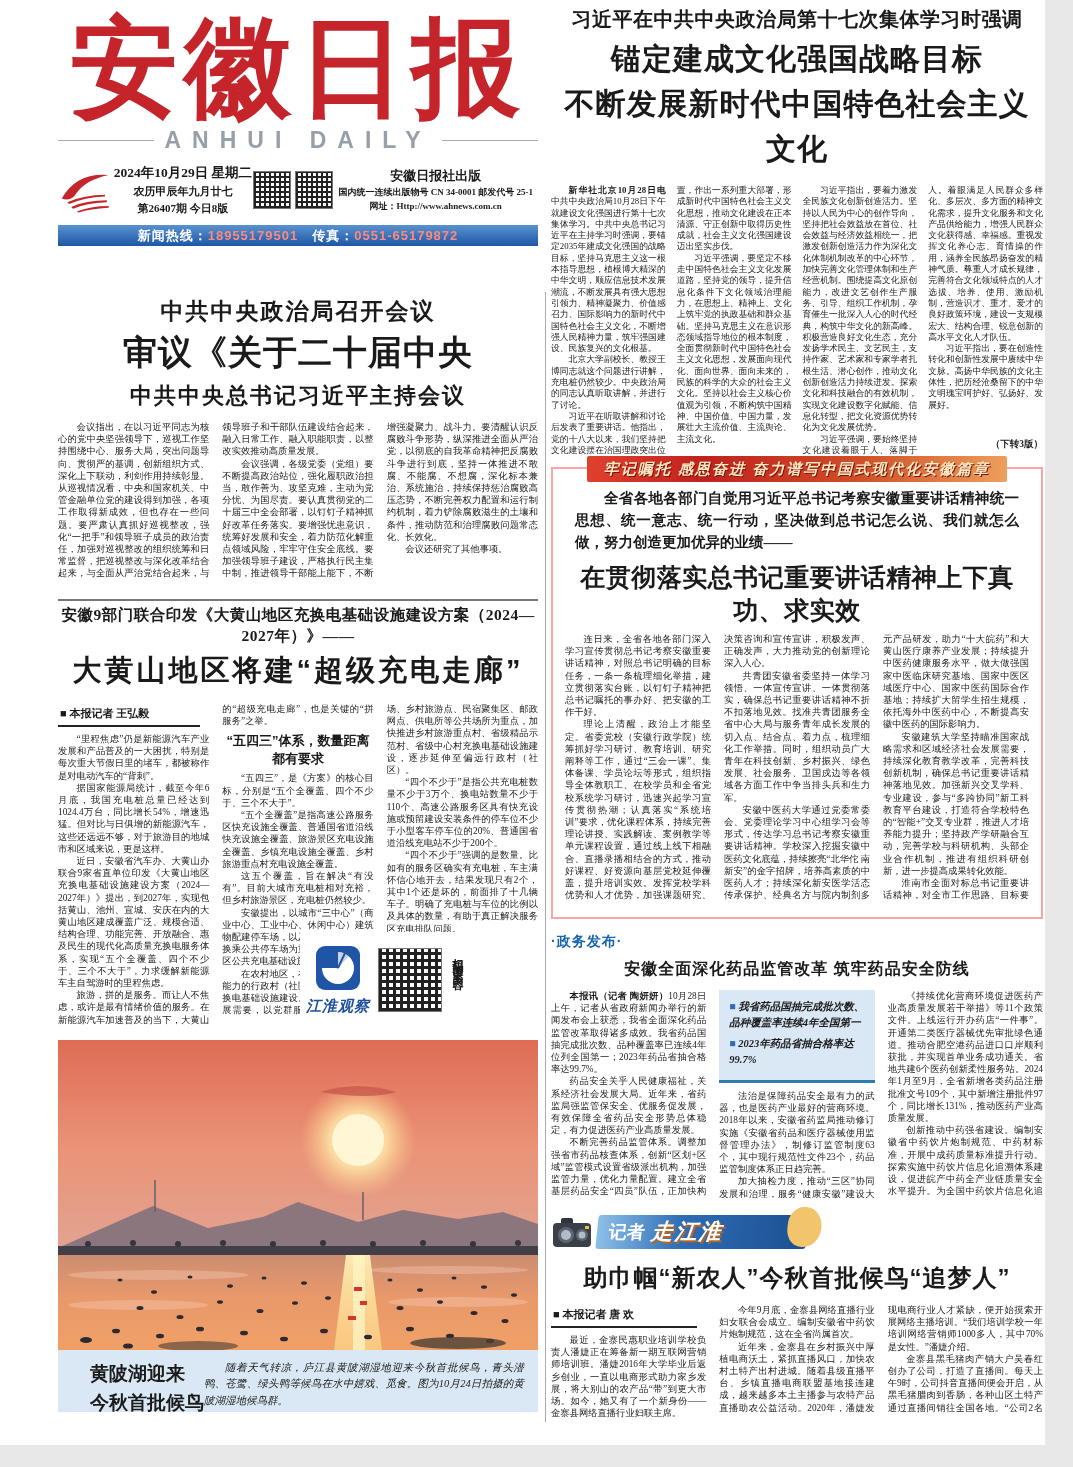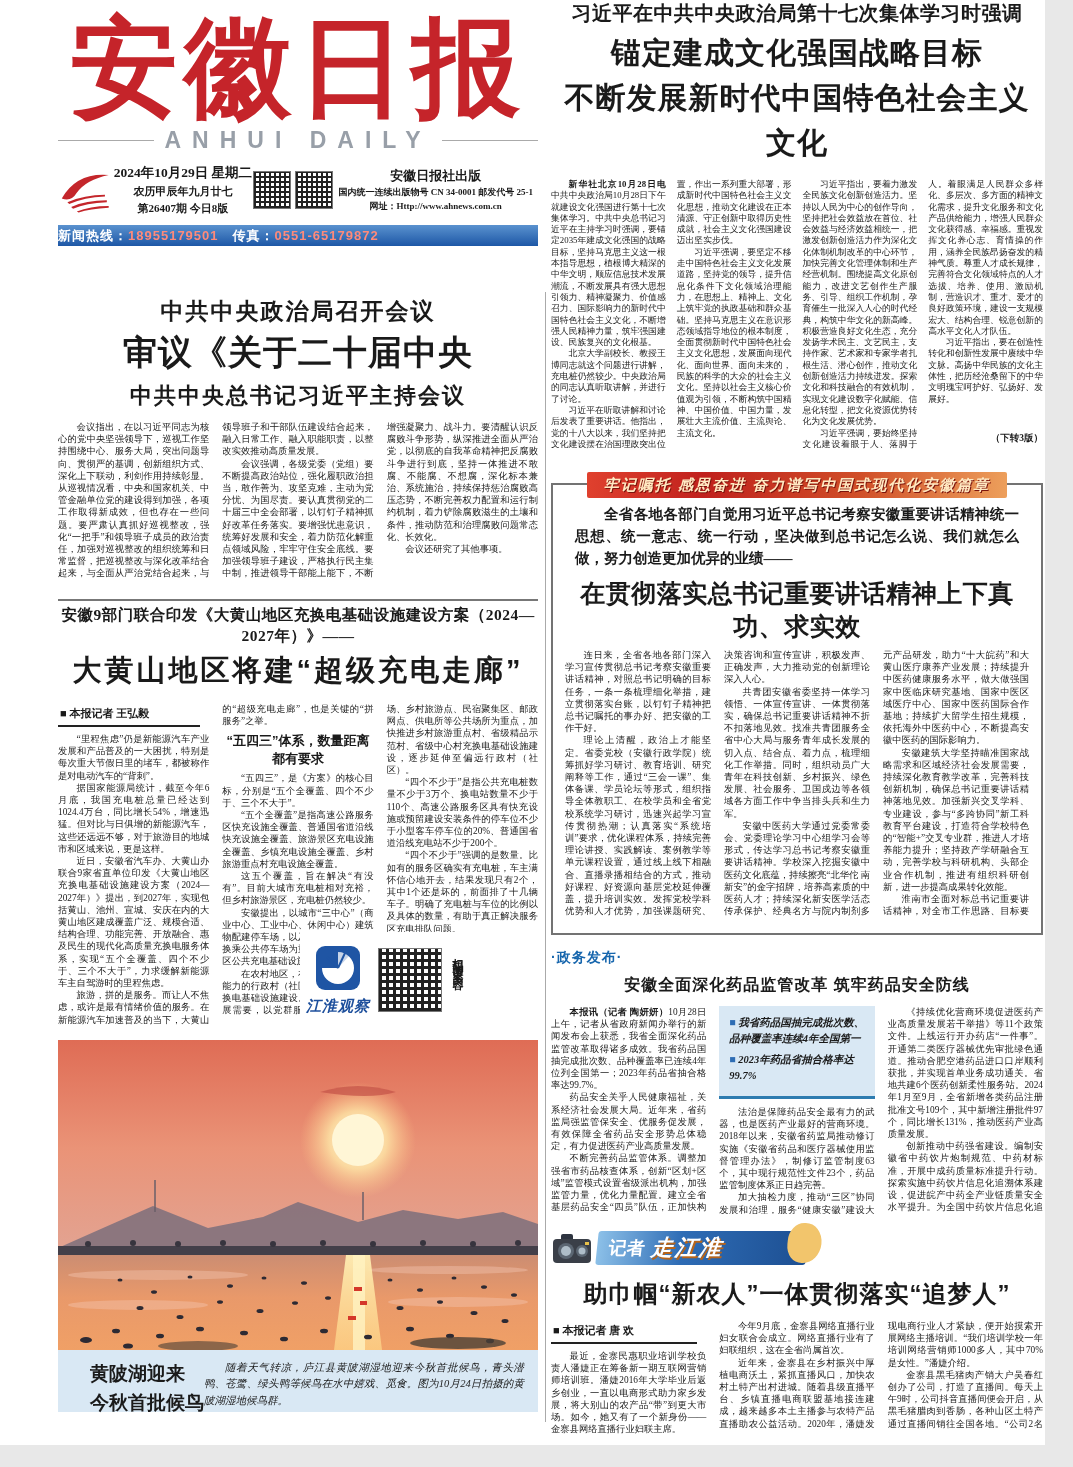--- a/index.html
+++ b/index.html
@@ -15,21 +15,21 @@
   .mast-eng { display:flex; align-items:center; gap:10px; margin-top:-8px; }
   .mast-eng:before,.mast-eng:after { content:""; flex:1; border-top:1px solid #aaa; }
   .mast-eng span { color:#989fa8; font-weight:bold; letter-spacing:11px; font-size:23px; font-family:"Liberation Sans","DejaVu Sans",sans-serif; }
   .mast-info { display:flex; justify-content:space-between; align-items:center; margin-top:9px; }
   .mast-dates { text-align:center; line-height:1.5; font-size:11px; font-weight:bold; width:150px; }
   .mast-dates .d1 { font-size:13.5px; }
   .qr { width:38px; height:38px; border:1px solid #777; background:repeating-linear-gradient(0deg,#222 0 2px,transparent 2px 5px),repeating-linear-gradient(90deg,#222 0 2px,#fff 2px 5px); }
   .qr2 { margin-left:4px; }
   .mast-pub { text-align:center; width:218px; line-height:1.55; font-size:9px; font-weight:bold; }
   .mast-pub .p1 { font-size:13px; }
-  .mast-bar { margin-top:9px; height:21px; line-height:21px; background:linear-gradient(180deg,#5a92cf,#1d57a6); color:#fff; font-weight:bold; font-size:13px; letter-spacing:1px; font-family:"Liberation Sans","DejaVu Sans",sans-serif; }
+  .mast-bar { margin-top:9px; height:21px; line-height:21px; text-align:center; background:linear-gradient(180deg,#5a92cf,#1d57a6); color:#fff; font-weight:bold; font-size:13px; letter-spacing:1px; font-family:"Liberation Sans","DejaVu Sans",sans-serif; }
   .mast-bar .num { color:#ff8a7a; }
 
   
   .bp { text-indent:2em; text-align:justify; font-size:9.3px; line-height:12.2px; }
   .dl { font-weight:bold; }
   .cols3 { column-count:3; column-gap:13px; }
   .cols4 { column-count:4; column-gap:11px; }
 
   
   .politburo { padding-top:12px; }
@@ -53,29 +53,29 @@
 
   
   .photo-block { margin-top:12px; }
   .photo-frame { width:480px; height:310px; display:block; }
   .caption { display:flex; gap:0; background:#d9e8f4; padding:10px 14px 8px; height:62px; }
   .cap-title { font-size:19px; font-weight:900; line-height:1.5; white-space:nowrap; padding-left:18px; }
   .cap-right { flex:1; font-size:10.5px; line-height:1.55; font-style:italic; }
   .cap-text { text-indent:2em; text-align:justify; }
 
   
-  .top-art { }
+  .top-art { padding-top:6px; }
   .ta-kicker { text-align:center; font-size:20px; font-weight:900; letter-spacing:0.5px; }
   .ta-head { text-align:center; font-size:30px; line-height:45px; font-weight:900; letter-spacing:1px; margin-top:3px; }
   .ta-body { position:relative; height:282px; overflow:hidden; margin-top:14px; }
   .ta-body .bp { font-size:8.8px; line-height:11.3px; }
   .abs-cont { position:absolute; right:0; bottom:16px; background:#fff; padding-left:8px; font-size:9.5px; font-weight:bold; }
 
   
-  .redbox { position:relative; border:2px solid #737373; margin-top:22px; padding:18px 12px 8px; }
+  .redbox { position:relative; border:2px solid #fca5a5; padding:18px 12px 8px; }
   .banner { position:absolute; top:-13px; left:34px; right:34px; height:26px; line-height:25px; text-align:center;
             background:linear-gradient(95deg,#e0412e,#c0211d 28%,#d04f28 65%,#eda05c 100%);
             color:#ffe9c2; font-weight:900; font-style:italic; font-size:15px; letter-spacing:2px;
             font-family:"Liberation Sans","DejaVu Sans",sans-serif; text-shadow:1px 1px 0 #7c140c; border-radius:2px; }
   .rb-intro { font-size:14.5px; font-weight:bold; line-height:22px; text-indent:2em; text-align:justify; padding:0 10px; }
   .rb-head { text-align:center; font-size:25px; font-weight:900; letter-spacing:0.5px; margin:8px 0 6px; }
   .rb-body { height:276px; overflow:hidden; }
 
   
   .pharma { margin-top:14px; }
@@ -383,26 +383,26 @@
             <circle cx="31" cy="21" r="6" fill="#5b6672"></circle>
               <circle cx="31" cy="21" r="3.5" fill="#aebdc8"></circle>
             <rect x="34" y="12" width="4" height="3" fill="#e8c14a"></rect>
           </svg>
           <div class="ribbon">
             <span class="blob"></span>
             <span class="r1">记者</span>
             <span class="r2">走江淮</span>
           </div>
         </div>
-        <div class="zjh-head hei">助巾帼“新农人”一体贯彻落实“追梦人”</div>
+        <div class="zjh-head hei">助巾帼“新农人”今秋首批候鸟“追梦人”</div>
         <div class="zjh-body cols3">
           <div class="byline">■ 本报记者 唐 欢</div>
           <div>
               <p class="bp">最近，金寨民惠职业培训学校负责人潘婕正在筹备新一期互联网营销师培训班。潘婕2016年大学毕业后返乡创业，一直以电商形式助力家乡发展，将大别山的农产品“带”到更大市场。如今，她又有了一个新身份——金寨县网络直播行业妇联主席。</p>
-              <p class="bp">今年9月底，金寨县网络直播行业妇女联合会成立。网络直播行业有了妇联组织，这在全省尚属首次。</p>
+              <p class="bp">今年9月底，金寨县网络直播行业妇女联合会成立。编制安徽省中药饮片炮制规范，这在全省尚属首次。</p>
               <p class="bp">近年来，金寨县在乡村振兴中厚植电商沃土，紧抓直播风口，加快农村土特产出村进城。随着县级直播平台、乡镇直播电商联盟基地接连建成，越来越多本土主播参与农特产品直播助农公益活动。2020年，潘婕发现电商行业人才紧缺，便开始摸索开展网络主播培训。“我们培训学校一年培训网络营销师1000多人，其中70%是女性。”潘婕介绍。</p>
               <p class="bp">金寨县黑毛猪肉产销大户吴春红创办了公司，打造了直播间。每天上午9时，公司抖音直播间便会开启，从黑毛猪腊肉到香肠，各种山区土特产通过直播间销往全国各地。“公司2名女主播，是日间直播的主力。”吴春红介绍，她于2022年9月开通直播间，如今日均营业额已达4万元，相当于每天销售1000斤黑毛猪肉。</p>
             </div>
 
         </div>
       </div>
 
     </div>
   </div>
 </div>

